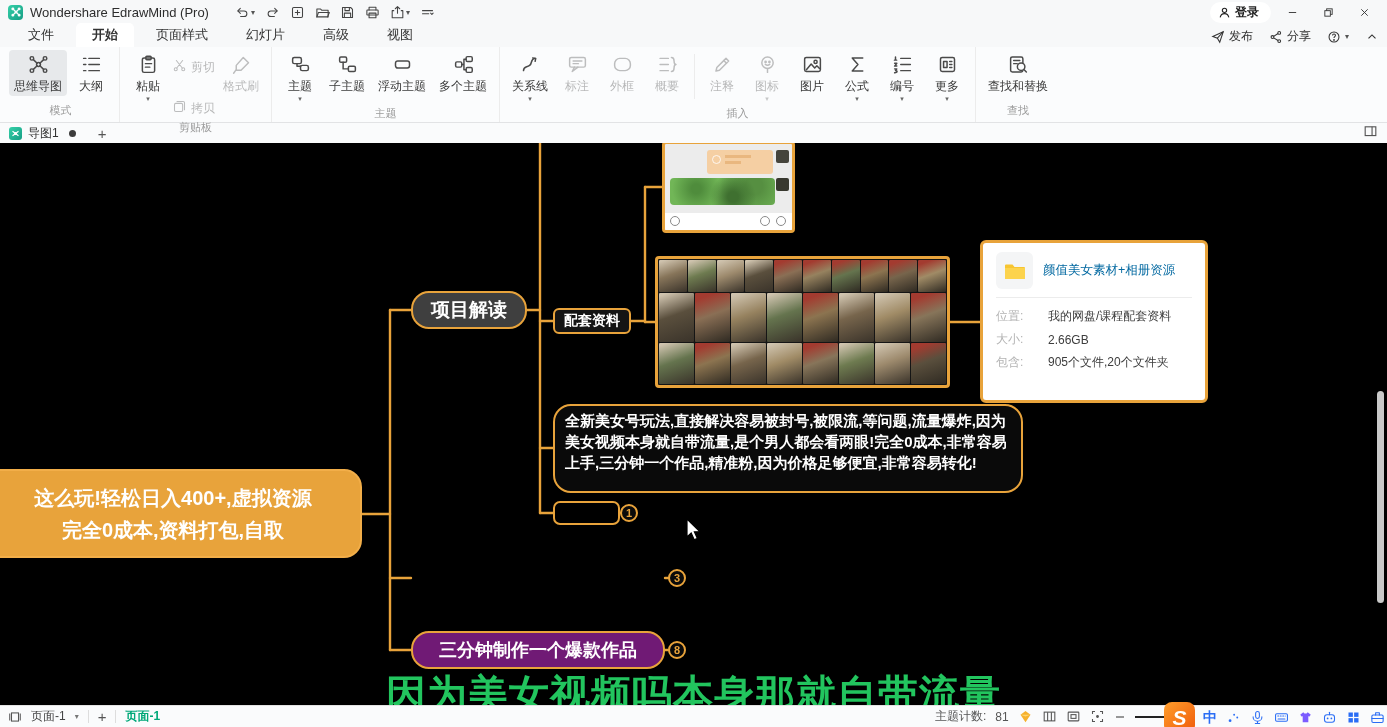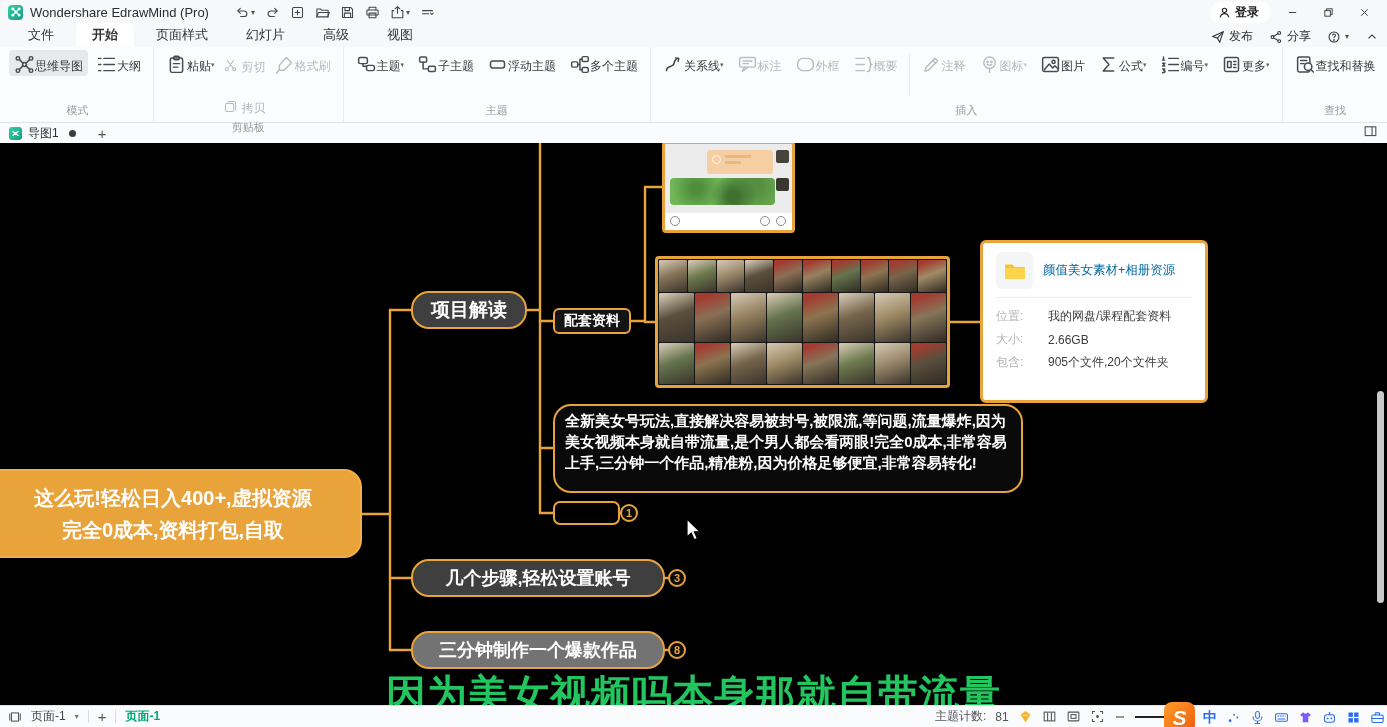--- a/index.html
+++ b/index.html
@@ -33,21 +33,21 @@
   .mr-item { display:flex; align-items:center; gap:4px; font-size:12px; color:#333; }
   .mr-item svg { width:14px; height:14px; }
   .mcaret { font-size:8px; color:#555; }
 
   
   .ribbon { height:76px; background:#fbfcfd; border-bottom:1px solid #e2e3e5; display:flex; align-items:stretch;
     padding:0 2px; flex:none; }
   .rgroup { display:flex; flex-direction:column; align-items:center; padding:3px 7px 0; position:relative; }
   .rgroup + .rgroup { border-left:1px solid #ececec; }
   .rbtns { display:flex; align-items:flex-start; gap:3px; flex:1; }
-  .rbtn { display:flex; flex-direction:row; align-items:center; padding:4px 5px 1px; border-radius:4px; min-width:42px; }
+  .rbtn { display:flex; flex-direction:column; align-items:center; padding:4px 5px 1px; border-radius:4px; min-width:42px; }
   .rbtn.selected { background:#e7e9eb; }
   .disabled { opacity:.35; }
   .ricon svg { width:21px; height:21px; display:block; }
   .rlabel { font-size:12px; color:#393939; margin-top:3px; white-space:nowrap; }
   .rcaret { font-size:7px; color:#666; line-height:6px; margin-top:1px; }
   .rstack { display:flex; flex-direction:column; gap:23px; justify-content:flex-start; padding-top:8px; }
   .rsmall { display:flex; align-items:center; gap:4px; font-size:12px; color:#393939; white-space:nowrap; }
   .rsmall svg { width:15px; height:15px; }
   .rdivider { width:1px; background:#ececec; align-self:stretch; margin:4px 3px; }
   .rcaption { font-size:11px; color:#9b9b9b; padding:3px 0 4px; white-space:nowrap; }
@@ -69,21 +69,21 @@
   .node { position:absolute; border:2.5px solid #E8A33B; border-radius:18px; color:#fff; font-weight:700;
     display:flex; align-items:center; justify-content:center; text-align:center; }
   .main-topic { left:-16px; top:326px; width:378px; height:89px; background:#E8A33B; border-color:#f2ae49;
     font-size:20px; line-height:1.6; flex-direction:column; }
   .project { left:411px; top:148px; width:116px; height:38px; background:#3f3f3f; font-size:19px; }
   .support { left:553px; top:165px; width:78px; height:26px; background:#141414; font-size:14px; border-width:2px; border-radius:6px; }
   .para { left:553px; top:261px; width:470px; height:89px; background:#0a0a0a; font-size:15px; text-align:left;
     line-height:1.4; padding:4px 10px; align-items:flex-start; justify-content:flex-start; }
   .emptynode { left:553px; top:358px; width:67px; height:24px; background:transparent; border-width:2px; border-radius:7px; }
   .steps { left:411px; top:416px; width:254px; height:38px; background:#3f3f3f; font-size:18px; }
-  .makes { left:411px; top:488px; width:254px; height:38px; background:#737373; font-size:18px; }
+  .makes { left:411px; top:488px; width:254px; height:38px; background:#701a75; font-size:18px; }
   .badge { position:absolute; width:18px; height:18px; border-radius:50%; border:2px solid #E8A33B; background:#0a0a0a;
     color:#E8A33B; font-size:11px; font-weight:700; display:flex; align-items:center; justify-content:center; }
   .imgnode { position:absolute; border:3px solid #E8A33B; border-radius:4px; overflow:hidden; }
   .chatimg { left:662px; top:-2px; width:133px; height:92px; background:#ececec; }
   .chat-peach { position:absolute; left:42px; top:6px; width:66px; height:24px; background:#f5cfa3; border-radius:3px; }
   .chat-peach .c1 { position:absolute; left:5px; top:5px; width:9px; height:9px; border:1.5px solid #fff; border-radius:50%; opacity:.8; }
   .chat-peach .l1 { position:absolute; left:18px; top:5px; width:26px; height:3px; background:#e9b77f; }
   .chat-peach .l2 { position:absolute; left:18px; top:11px; width:16px; height:3px; background:#e9b77f; }
   .chat-av { position:absolute; width:13px; height:13px; background:#45443c; border-radius:2px; }
   .chat-green { position:absolute; left:5px; top:34px; width:105px; height:27px; border-radius:4px;
@@ -634,21 +634,20 @@
     </div>
 
     <div class="node main-topic">
       <div>这么玩!轻松日入400+,虚拟资源</div>
       <div>完全0成本,资料打包,自取</div>
     </div>
     <div class="node project">项目解读</div>
     <div class="node support">配套资料</div>
     <div class="node para">全新美女号玩法,直接解决容易被封号,被限流,等问题,流量爆炸,因为美女视频本身就自带流量,是个男人都会看两眼!完全0成本,非常容易上手,三分钟一个作品,精准粉,因为价格足够便宜,非常容易转化!</div>
     <div class="node emptynode"></div>
-    <div class="node steps">几个步骤,轻松设置账号</div>
     <div class="node makes">三分钟制作一个爆款作品</div>
 
     <div class="badge" style="left:620px;top:361px;">1</div>
     <div class="badge" style="left:668px;top:426px;">3</div>
     <div class="badge" style="left:668px;top:498px;">8</div>
 
     <div class="subtitle">因为美女视频吗本身那就自带流量</div>
 
     <svg class="cursor" width="17" height="24" viewBox="0 0 17 24">
       <path d="M1 1v18l4.2-4 3 6.8 3.2-1.4-3-6.6H14z" fill="#fff" stroke="#000" stroke-width="1.2"></path>

